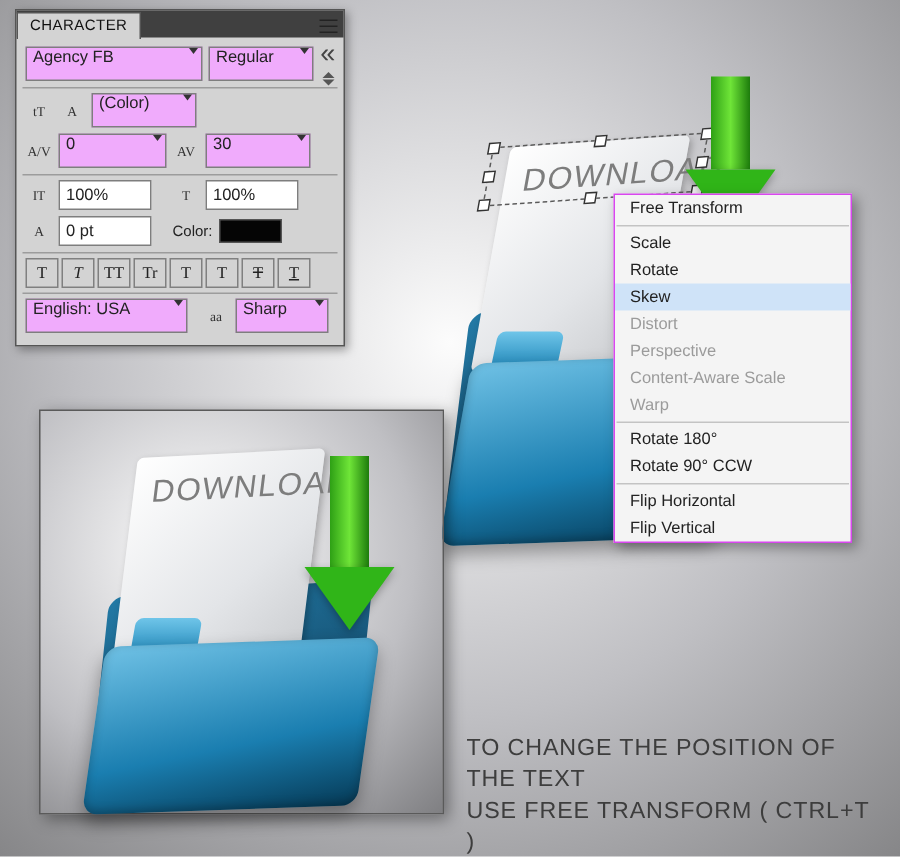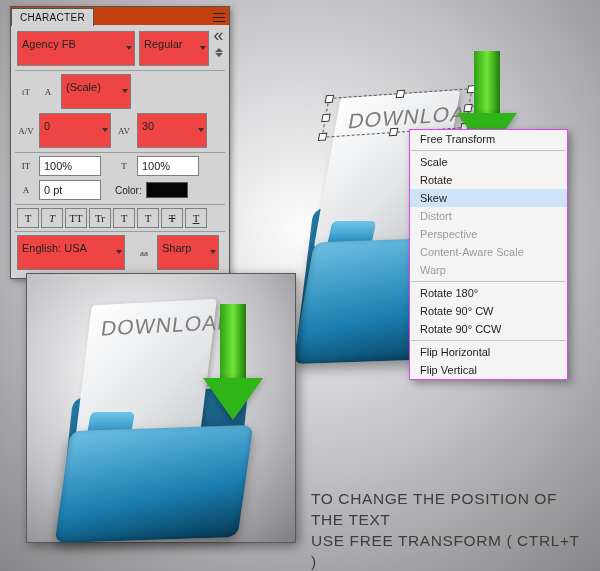--- a/index.html
+++ b/index.html
@@ -7,28 +7,28 @@
     width:600px;height:571px;
     background:radial-gradient(circle at 50% 40%,#fcfcfc 0%,#bfbfc3 55%,#868688 100%);
     font-family:"Helvetica Neue",Arial,sans-serif;
     position:relative;overflow:hidden;font-size:11px;color:#222;
   }
   
   .char-panel{
     position:absolute;left:10px;top:6px;width:218px;
     background:#d3d3d3;border:1px solid #555;box-shadow:2px 2px 6px rgba(0,0,0,.35);
   }
-  .tab-bar{display:flex;background:#c2410c;height:18px;font-size:10px;}
+  .tab-bar{display:flex;background:#404040;height:18px;font-size:10px;}
   .tab{padding:3px 8px;color:#ccc;letter-spacing:.3px;cursor:default}
   .tab.active{background:#d3d3d3;color:#111;border:1px solid #555;border-bottom:none;position:relative;top:1px}
   .panel-body{padding:6px 6px 4px 6px}
   .row{display:flex;align-items:center;margin-bottom:4px;gap:4px}
   .combo{
-    flex:0 0 auto;height:18px;background:#ef4444;border:1px solid #7e7e7e;
-    display:flex;align-items:flex-end;padding:0 2px 15px 4px;min-width:0;
+    flex:0 0 auto;height:18px;background:#f0abfc;border:1px solid #7e7e7e;
+    display:flex;align-items:flex-start;padding:0 2px 3px 4px;min-width:0;
   }
   .combo span{flex:1;white-space:nowrap;overflow:hidden;text-overflow:ellipsis}
   .caret{width:0;height:0;border-left:3px solid transparent;border-right:3px solid transparent;border-top:4px solid #333;margin-left:4px}
   .ico{width:16px;height:16px;background:#d3d3d3;display:flex;align-items:center;justify-content:center;font-size:9px;color:#333;font-family:Georgia,serif;border:1px solid transparent}
   .num{background:#fff;border:1px solid #7e7e7e;height:18px;display:flex;align-items:center;padding:0 4px;min-width:46px}
   .num span{flex:1}
   .sep{height:1px;background:#9c9c9c;margin:3px -2px}
   .color-swatch{width:40px;height:14px;background:#050505;border:1px solid #555;display:inline-block;vertical-align:middle}
   .style-btns{display:flex;gap:2px;margin-top:2px}
   .sbtn{width:20px;height:18px;border:1px solid #808080;background:#d3d3d3;display:flex;align-items:center;justify-content:center;font-family:Georgia,serif;font-size:11px}
@@ -99,21 +99,21 @@
         <span>Regular</span>
           <div class="caret"></div>
       </div>
     </div>
     <div class="sep"></div>
 
     <div class="row">
       <div class="ico">tT</div>
       <div class="ico">A</div>
       <div class="combo" style="width:62px">
-          <span>(Scale)</span>
+          <span>(Color)</span>
           <div class="caret"></div>
         </div>
     </div>
 
     <div class="row">
       <div class="ico">A/V</div>
       <div class="combo" style="width:64px">
           <span>0</span>
           <div class="caret"></div>
         </div>
@@ -201,21 +201,20 @@
     <hr>
     <div class="itm">Scale</div>
     <div class="itm">Rotate</div>
     <div class="itm hover">Skew</div>
     <div class="itm disabled">Distort</div>
     <div class="itm disabled">Perspective</div>
     <div class="itm disabled">Content-Aware Scale</div>
     <div class="itm disabled">Warp</div>
     <hr>
     <div class="itm">Rotate 180°</div>
-    <div class="itm">Rotate 90° CW</div>
     <div class="itm">Rotate 90° CCW</div>
     <hr>
     <div class="itm">Flip Horizontal</div>
     <div class="itm">Flip Vertical</div>
   </div>
 
 <div class="icon2">
   <div class="fold-back" style="left:40px;top:118px;width:174px;height:128px;transform:skewX(-10deg) rotate(-4deg)"></div>
   <div class="doc" style="left:56px;top:28px;width:124px;height:152px;transform:skewX(-10deg) rotate(-3deg)">
     <div class="doc-title">DOWNLOAD</div>

